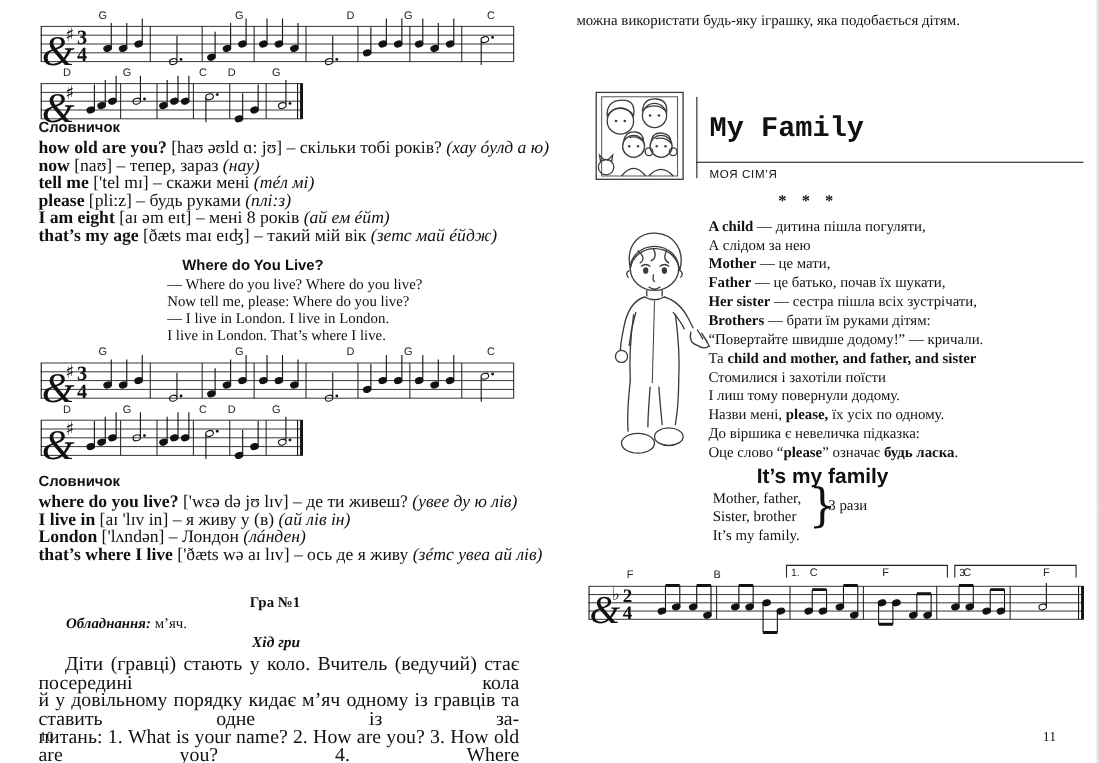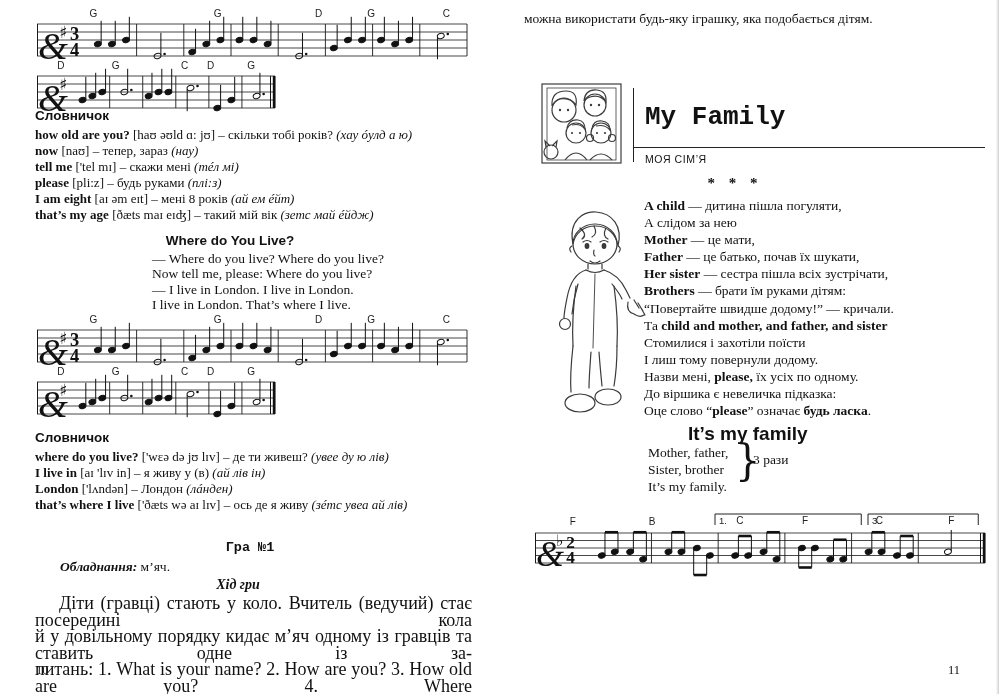--- a/index.html
+++ b/index.html
@@ -4,24 +4,24 @@
 <style>
   *{margin:0;padding:0;box-sizing:border-box}
   html,body{background:#ffffff}
   .stage{position:relative;width:999px;height:694px;background:#fff;color:#111;
          font-family:"Liberation Serif","DejaVu Serif",serif;overflow:hidden}
   .stage::after{content:"";position:absolute;top:0;right:0;width:3px;height:100%;
          background:linear-gradient(to left,#cfcfcf,rgba(255,255,255,0));pointer-events:none}
   .abs{position:absolute}
   .b{font-weight:700}.i{font-style:italic}.bi{font-weight:700;font-style:italic}
   .shead{font-family:"Liberation Sans",sans-serif;font-weight:700;font-size:13.5px}
-  .vocab div{font-size:13px;line-height:15.9px;white-space:nowrap}
+  .vocab div{font-size:16px;line-height:15.9px;white-space:nowrap}
   .songtitle{font-family:"Liberation Sans",sans-serif;font-weight:700;font-size:13.5px;text-align:center;width:390px}
   .song div{font-size:13.5px;line-height:15.4px;white-space:nowrap}
-  .gtitle{font-family:Liberation Mono, monospace;font-weight:700;font-size:13.5px;text-align:center;width:430px}
+  .gtitle{font-family:Liberation Serif, serif;font-weight:700;font-size:13.5px;text-align:center;width:430px}
   .equip{font-size:13.5px}
   .ghead{font-weight:700;font-style:italic;font-size:14px;text-align:center;width:430px}
   .gbody{width:437px}
   .gbody .jl{font-size:18px;line-height:16.6px;text-align:justify;text-align-last:justify}
   .gbody .jl.ind{text-indent:24px}
   .intro{width:460px}
   .intro .jl{font-size:13.5px;line-height:17px;text-align:justify;text-align-last:justify}
   .intro .jl.norm{text-align-last:left}
   .pnum{font-size:12.5px}
   .chtitle{font-family:Liberation Mono, monospace;font-weight:700;font-size:26px}
@@ -290,21 +290,21 @@
     <div class="abs shead" style="left:35px;top:430px">Словничок</div>
     <div class="abs vocab" style="left:35px;top:449px">
       <div><span class="b">where do you live? </span><span>['wɛə də jʊ lɪv] – де ти живеш? </span><span class="i">(увее ду ю лів)</span></div>
       <div><span class="b">I live in </span><span>[aɪ 'lɪv in] – я живу у (в) </span><span class="i">(ай лів ін)</span></div>
       <div><span class="b">London </span><span>['lʌndən] – Лондон </span><span class="i">(лáнден)</span></div>
       <div><span class="b">that’s where I live </span><span>['ðæts wə aɪ lɪv] – ось де я живу </span><span class="i">(зéтс увеа ай лів)</span></div>
     </div>
 
     <div class="abs gtitle" style="left:35px;top:540px">Гра №1</div>
     <div class="abs equip" style="left:60px;top:559px"><span class="bi">Обладнання: </span><span>м’яч.</span></div>
-    <div class="abs ghead" style="left:23px;top:577px">Хід гри</div>
+    <div class="abs ghead" style="left:36px;top:577px">Хід гри</div>
     <div class="abs gbody" style="left:35px;top:595px">
       <div class="jl ind">Діти (гравці) стають у коло. Вчитель (ведучий) стає посередині кола</div>
       <div class="jl">й у довільному порядку кидає м’яч одному із гравців та ставить одне із за-</div>
       <div class="jl">питань: 1. What is your name? 2. How are you? 3. How old are you? 4. Where</div>
     </div>
 
     <div class="abs pnum" style="left:36px;top:663px">10</div>
   </div>
 
   <div>

